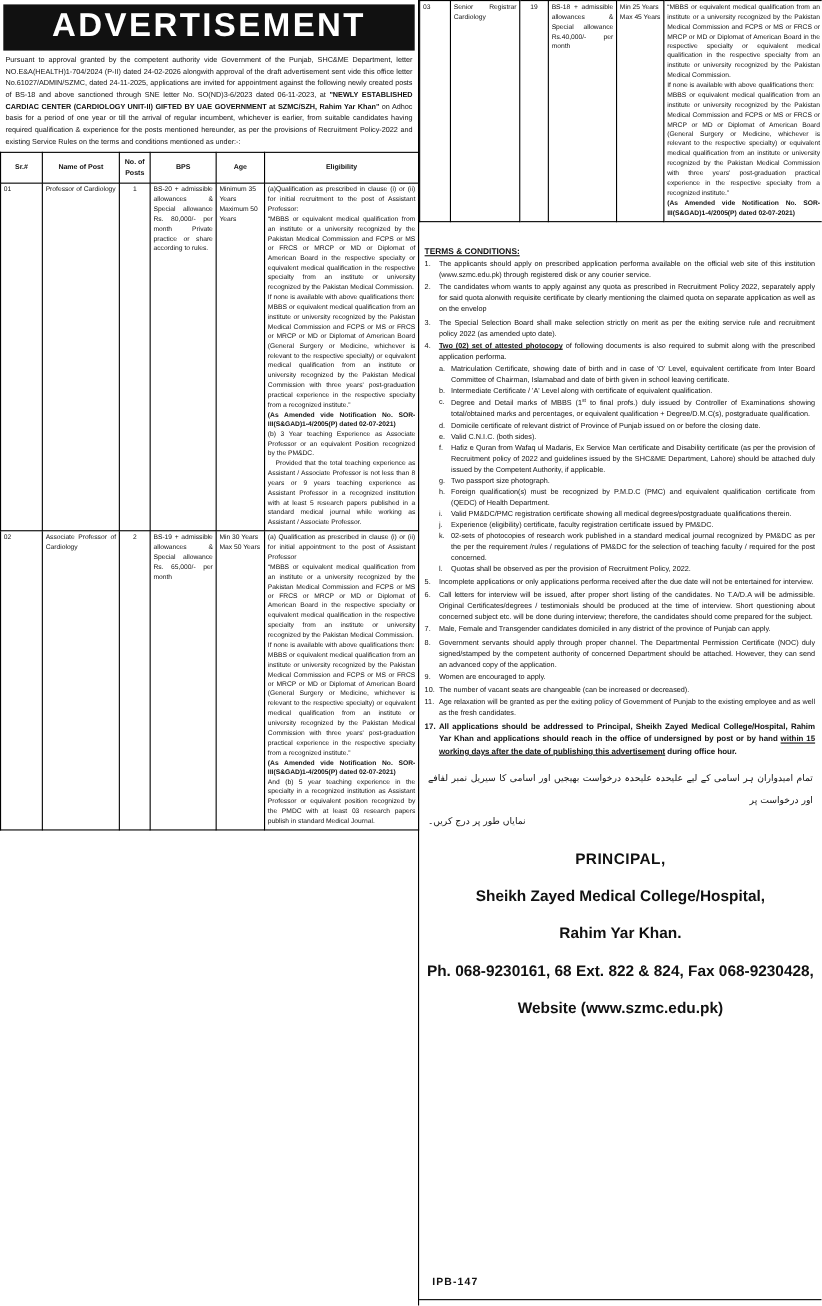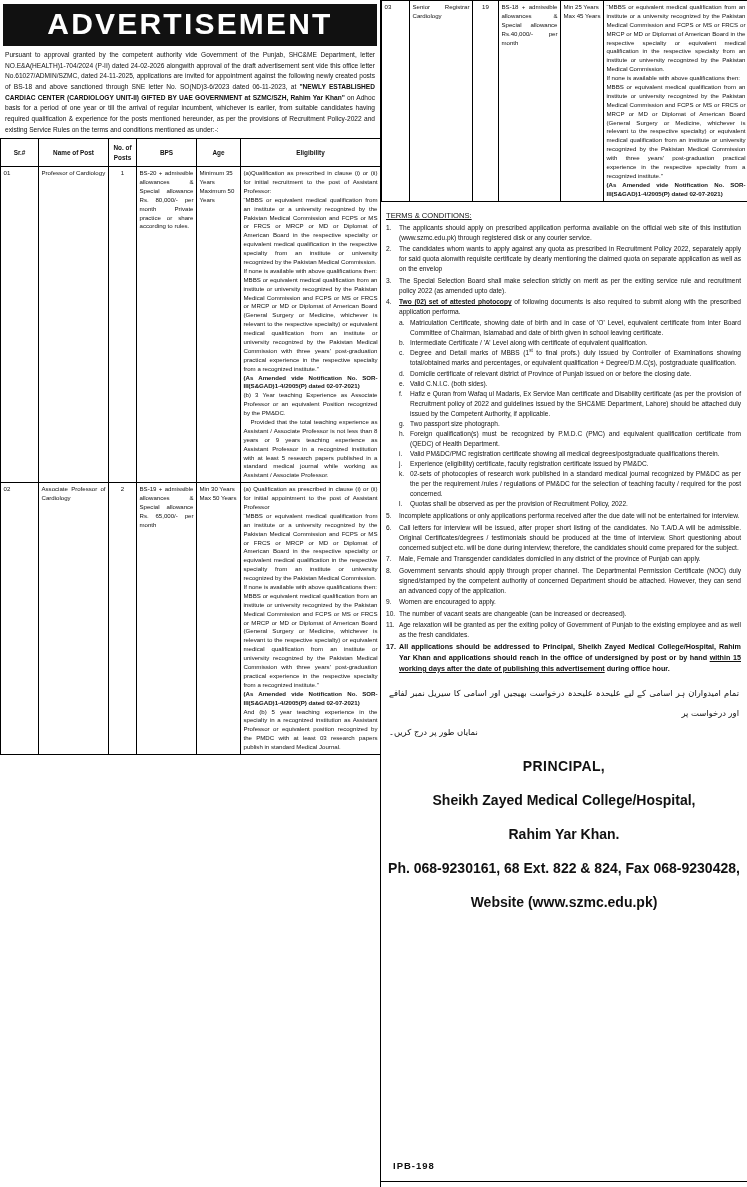--- a/index.html
+++ b/index.html
@@ -59,22 +59,22 @@
   .w-sr{width:38px} .w-post{width:70px} .w-no{width:28px}
   .w-bps{width:60px} .w-age{width:44px} .w-elig{width:140px}
 
   
   .w-sr2{width:28px} .w-post2{width:63px} .w-no2{width:26px}
   .w-bps2{width:62px} .w-age2{width:43px} .w-elig2{width:145px}
 
   
   .terms-wrap { padding:5px 6px 0 5px; }
   .terms-title {
-    font-size:7.6px; font-weight:normal; text-decoration:underline;
-    margin:4px 0 3px 0;
+    font-size:7.6px; font-weight:bold; text-decoration:underline;
+    margin:17px 0 3px 0;
   }
   ol.terms { margin:0; padding:0; list-style:none; }
   ol.terms > li {
     display:flex; font-size:6.6px; line-height:1.52;
     margin-bottom:1.5px;
   }
   ol.terms > li > .num { width:13px; flex:0 0 13px; }
   ol.terms > li > .txt { flex:1; text-align:justify; }
   ol.sub { margin:1px 0 1px 0; padding:0; list-style:none; }
   ol.sub > li { display:flex; font-size:6.6px; line-height:1.52; }
@@ -310,16 +310,16 @@
     </div>
 
     <div class="footer">
       <div class="principal">PRINCIPAL,</div>
       <div class="line">Sheikh Zayed Medical College/Hospital,</div>
       <div class="line">Rahim Yar Khan.</div>
       <div class="line">Ph. 068-9230161, 68 Ext. 822 &amp; 824, Fax 068-9230428,</div>
       <div class="line">Website (www.szmc.edu.pk)</div>
     </div>
 
-    <div class="ipb">IPB-198</div>
+    <div class="ipb">IPB-147</div>
     <div class="bottom-rule"></div>
   </div>
 </div>
 
 </body></html>

